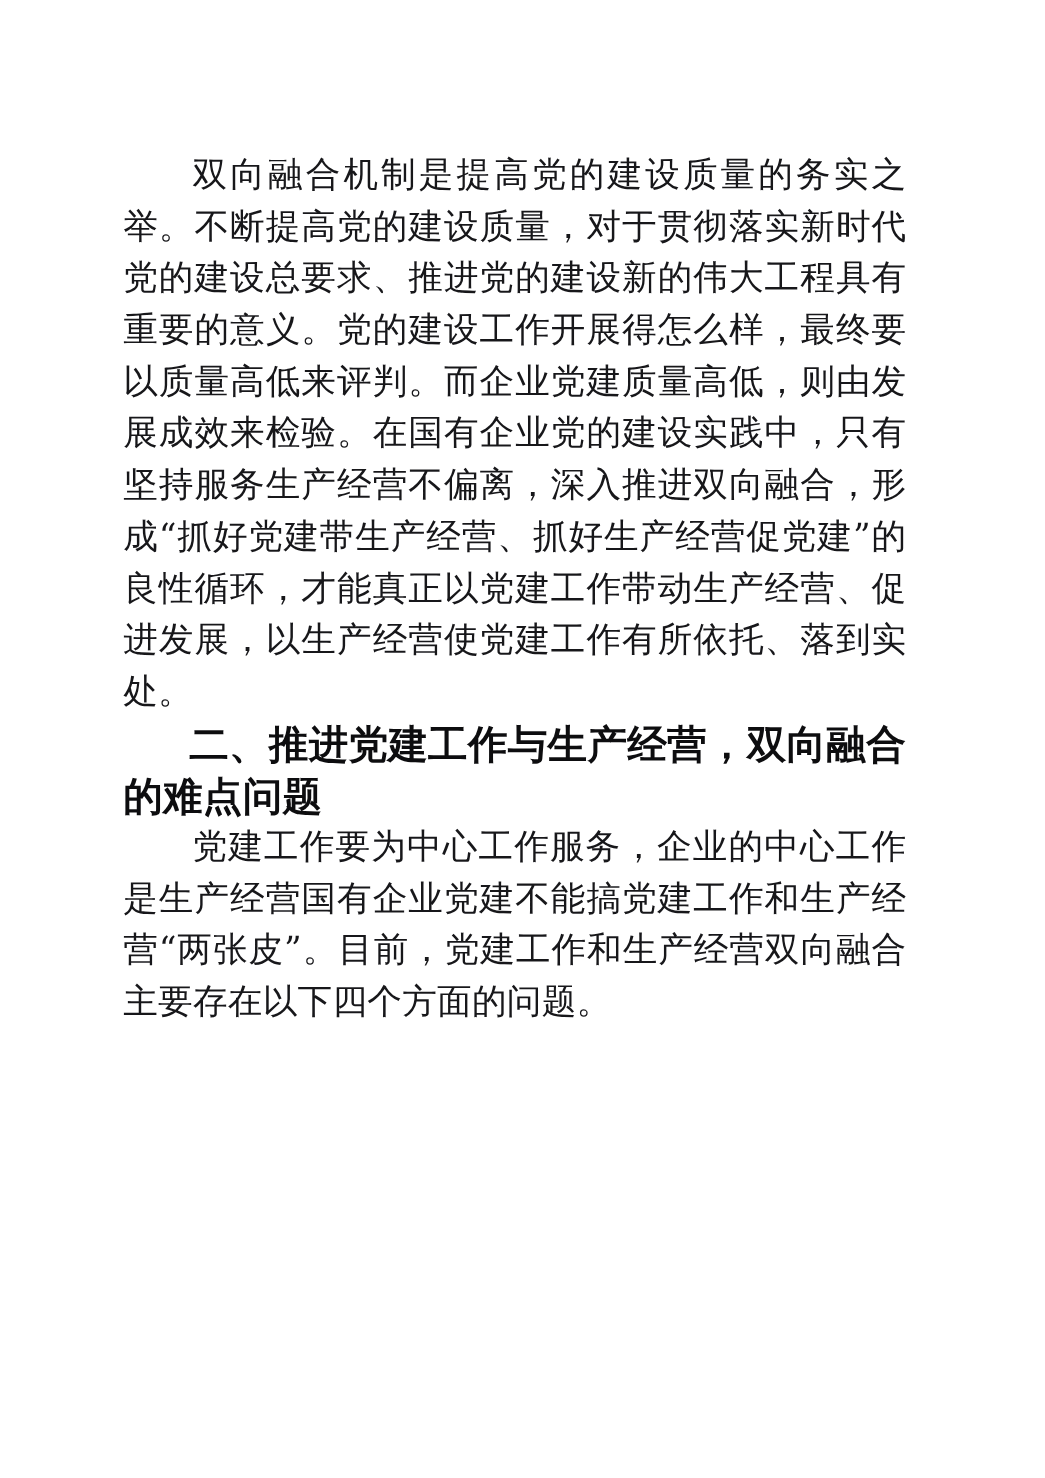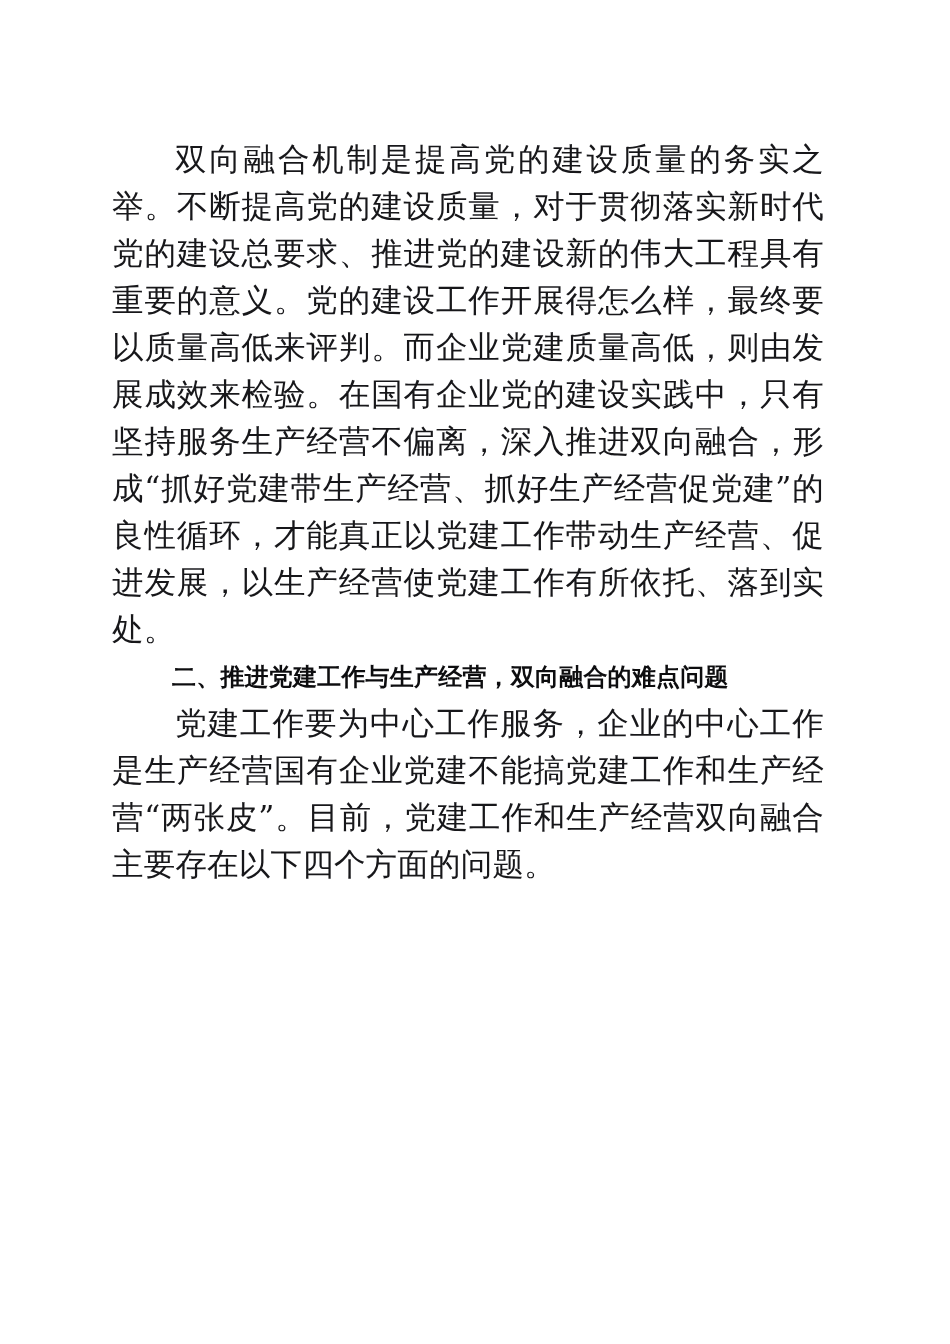--- a/index.html
+++ b/index.html
@@ -42,21 +42,21 @@
     text-justify: inter-ideograph;
     letter-spacing: 0.2px;
     color: #17171a;
     font-weight: 400;
   }
 
   
   .heading {
     margin: 0;
     font-family: "Liberation Sans", "DejaVu Sans", sans-serif;
-    font-size: 24px;
+    font-size: 36px;
     line-height: 47px;
     font-weight: bold;
     text-indent: 60px;
     text-align: left;
     letter-spacing: 0.2px;
     color: #0d0d0f;
   }
 </style>
 </head>
 <body>

